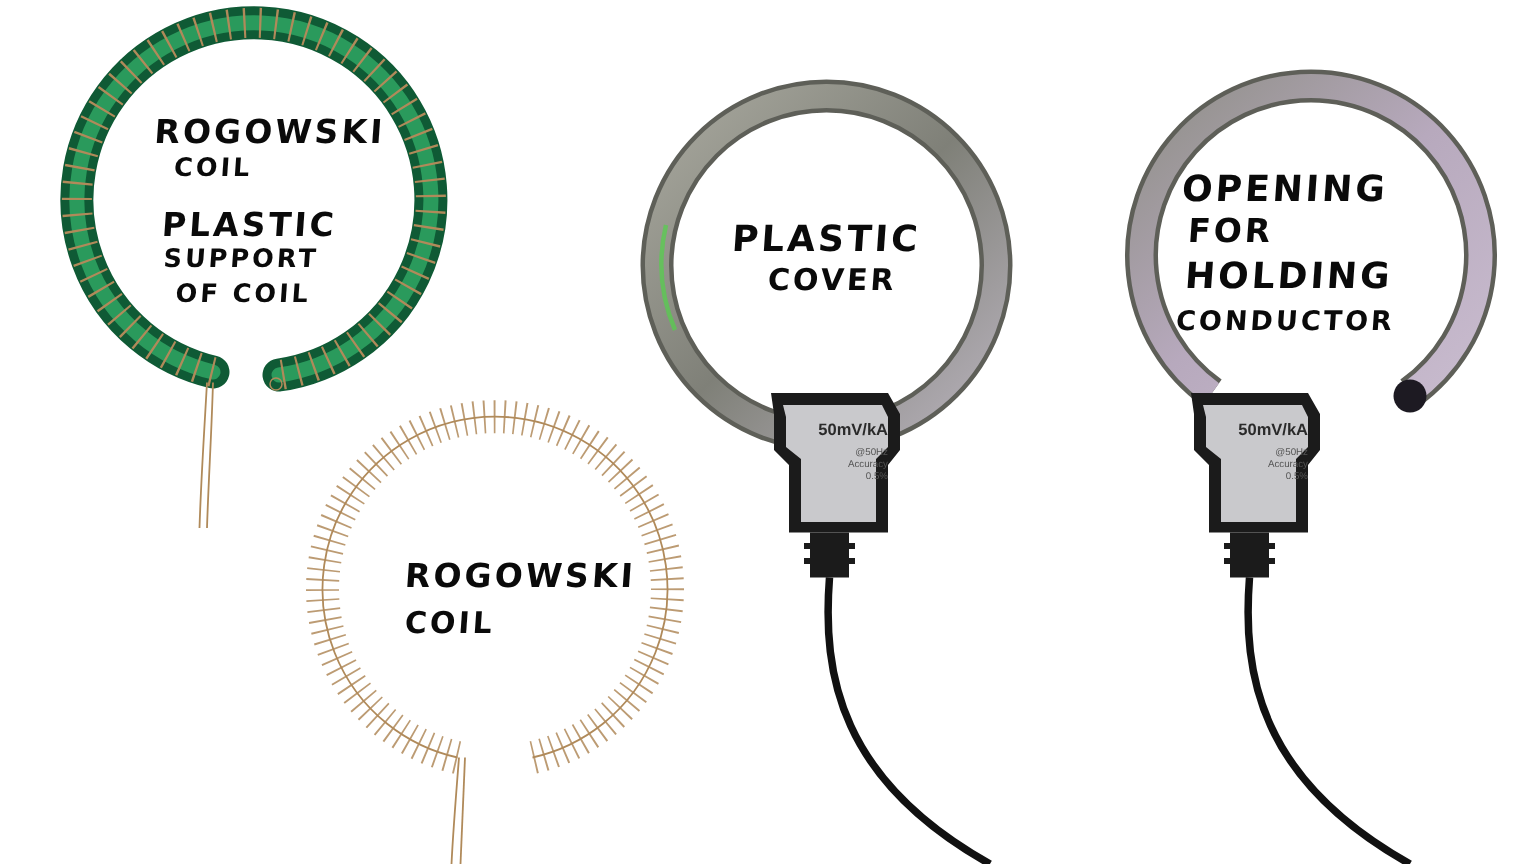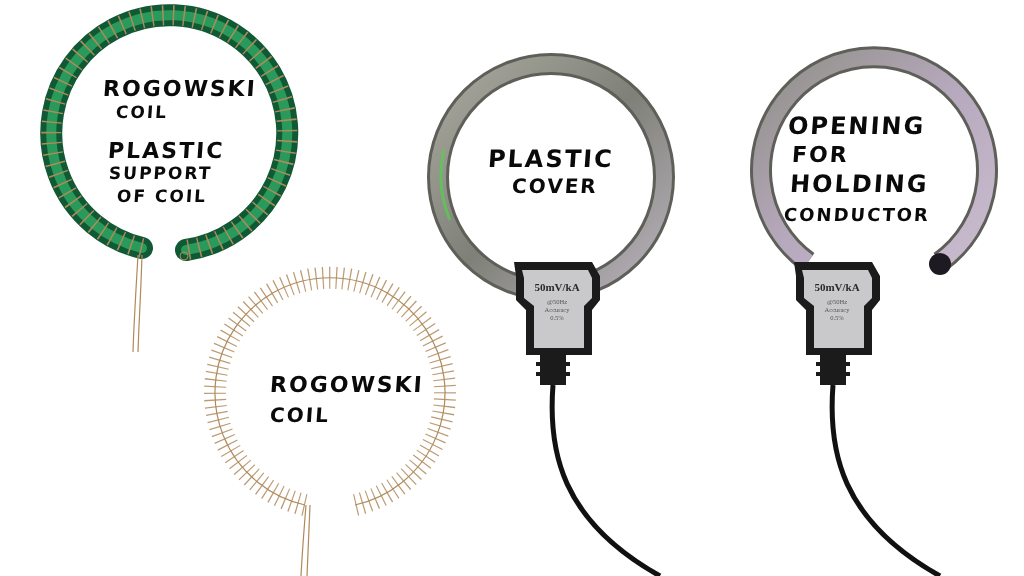--- a/index.html
+++ b/index.html
@@ -1,19 +1,19 @@
 <!DOCTYPE html>
 <html><head>
 <meta charset="utf-8">
 <style>
   html,body{margin:0;padding:0;background:#ffffff;}
   body{width:1024px;height:576px;position:relative;overflow:hidden;font-family:"Liberation Sans",sans-serif;}
   svg{position:absolute;left:0;top:0;}
   .hand{position:absolute;font-family:"DejaVu Sans",sans-serif;font-weight:bold;color:#0a0a0a;letter-spacing:2px;line-height:1;white-space:nowrap;transform:skewX(-4deg);}
-  .lbl{position:absolute;text-align:center;color:#2a2a2a;font-family:Liberation Serif, serif;}
+  .lbl{position:absolute;text-align:right;color:#2a2a2a;font-family:Liberation Sans, sans-serif;}
   .lbl .big{font-size:11px;font-weight:bold;display:block;}
   .lbl .small{font-size:6.5px;display:block;line-height:8px;color:#555;}
 </style>
 </head>
 <body>
 
 <svg width="1024" height="576" viewBox="0 0 1024 576">
   <defs>
     <linearGradient id="grayRing" x1="0" y1="0" x2="1" y2="1">
       <stop offset="0" stop-color="#a9a99f"></stop>

